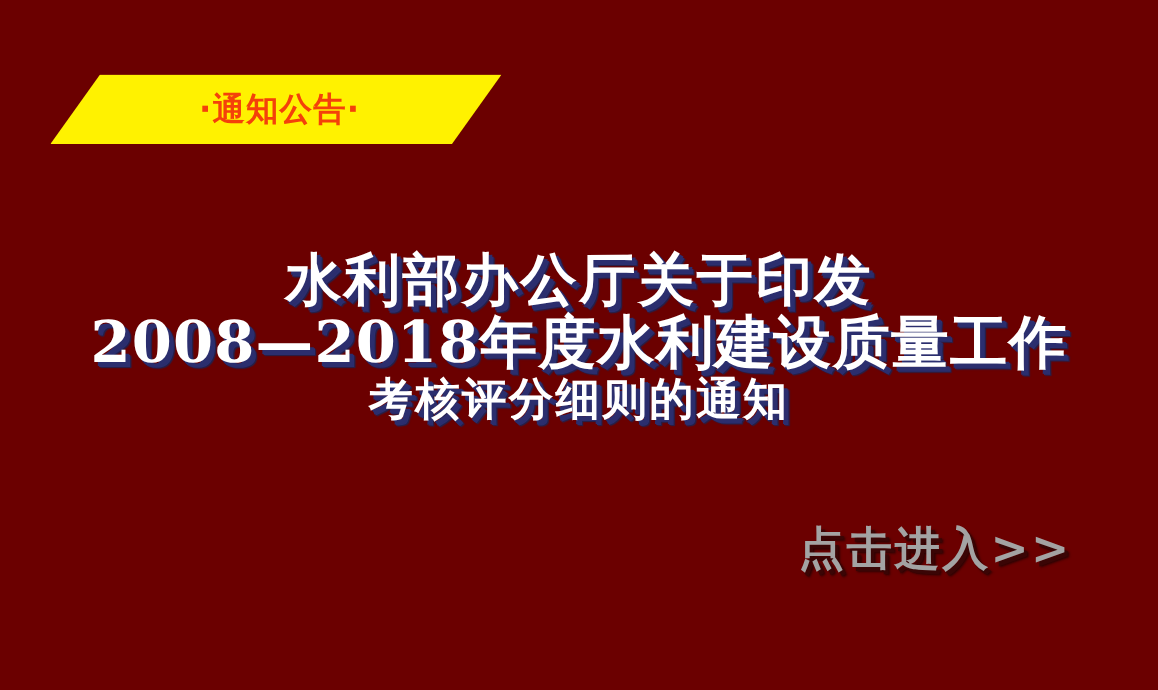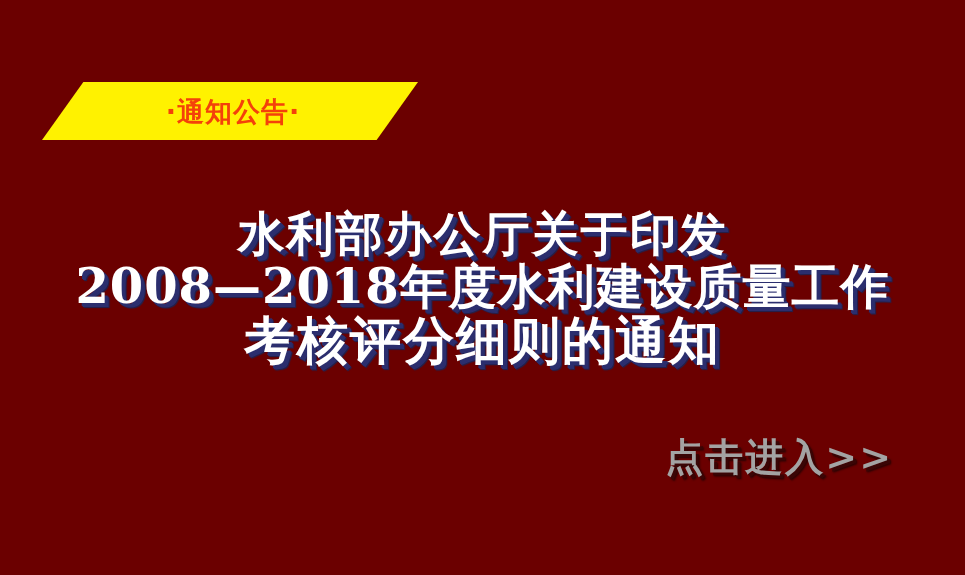--- a/index.html
+++ b/index.html
@@ -21,21 +21,20 @@
     overflow: hidden;
   }
 
   
   #banner-ribbon {
     position: absolute;
     left: 42px;
     top: 62px;
     width: 376px;
     height: 58px;
-    margin-top: 20px;
   }
   #banner-ribbon .ribbon-shape {
     position: absolute;
     inset: 0;
     background: #FFF200;
     -webkit-clip-path: polygon(14.0% 100%, 0% 100%, 100% 0%, 85.5% 0%);
     clip-path: polygon(14.0% 100%, 0% 100%, 100% 0%, 85.5% 0%);
   }
   
   #banner-ribbon .ribbon-shape {
@@ -74,21 +73,21 @@
     line-height: 1.10;
     white-space: nowrap;
     letter-spacing: 2px;
     text-shadow:
        3px 3px 0 #2B2E6E,
        4px 4px 0 #2B2E6E,
        5px 5px 1px #20224f;
   }
   #headline-line-1 { font-size: 47px; }
   #headline-line-2 { font-size: 48px; letter-spacing: 1px; }
-  #headline-line-3 { font-size: 51px; }
+  #headline-line-3 { font-size: 37px; }
 
   
   #enter-link {
     position: absolute;
     right: 72px;
     top: 435px;
     font-family: "DejaVu Serif", "Liberation Serif", serif;
     font-weight: 700;
     font-size: 38px;
     letter-spacing: 2px;

